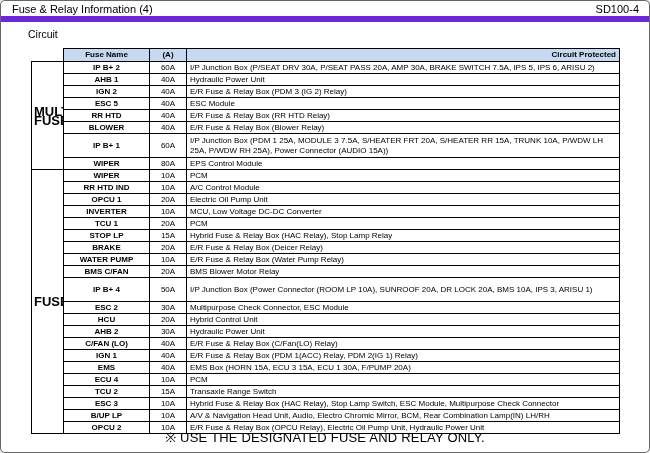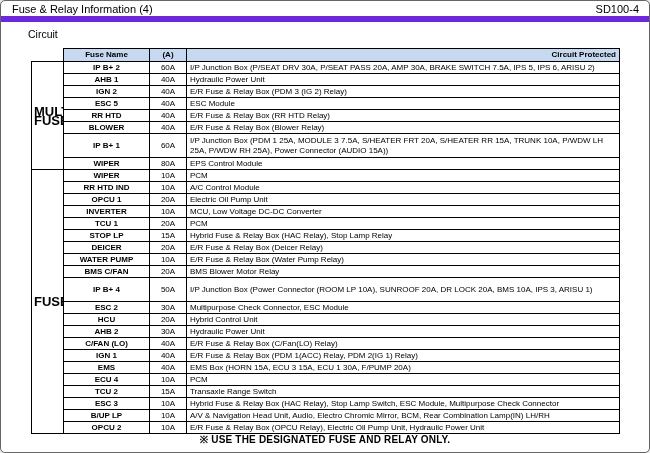--- a/index.html
+++ b/index.html
@@ -66,23 +66,22 @@
   }
   .fuse-table td.cell-name { text-align: center; white-space: nowrap; font-weight: bold; }
   .fuse-table td.cell-amp { text-align: center; }
   .fuse-table td.cell-circuit { text-align: left; }
   .fuse-table tr.tall td { height: 24px; }
   .footer-note {
     position: absolute;
     left: 0; right: 0;
     bottom: 6px;
     text-align: center;
-    font-size: 10px;
+    font-size: 13px;
     letter-spacing: 0.2px;
-    font-weight: bold;
   }
 </style>
 </head>
 <body>
 
 <div class="page">
 
   <div class="titlebar">
     <span class="title-left">Fuse &amp; Relay Information (4)</span>
     <span class="title-right">SD100-4</span>
@@ -172,21 +171,21 @@
           <td class="cell-name">TCU 1</td>
           <td class="cell-amp">20A</td>
           <td class="cell-circuit">PCM</td>
         </tr>
         <tr>
           <td class="cell-name">STOP LP</td>
           <td class="cell-amp">15A</td>
           <td class="cell-circuit">Hybrid Fuse &amp; Relay Box (HAC Relay), Stop Lamp Relay</td>
         </tr>
         <tr>
-          <td class="cell-name">DEICER</td>
+          <td class="cell-name">BRAKE</td>
           <td class="cell-amp">20A</td>
           <td class="cell-circuit">E/R Fuse &amp; Relay Box (Deicer Relay)</td>
         </tr>
         <tr>
           <td class="cell-name">WATER PUMP</td>
           <td class="cell-amp">10A</td>
           <td class="cell-circuit">E/R Fuse &amp; Relay Box (Water Pump Relay)</td>
         </tr>
         <tr>
           <td class="cell-name">BMS C/FAN</td>

